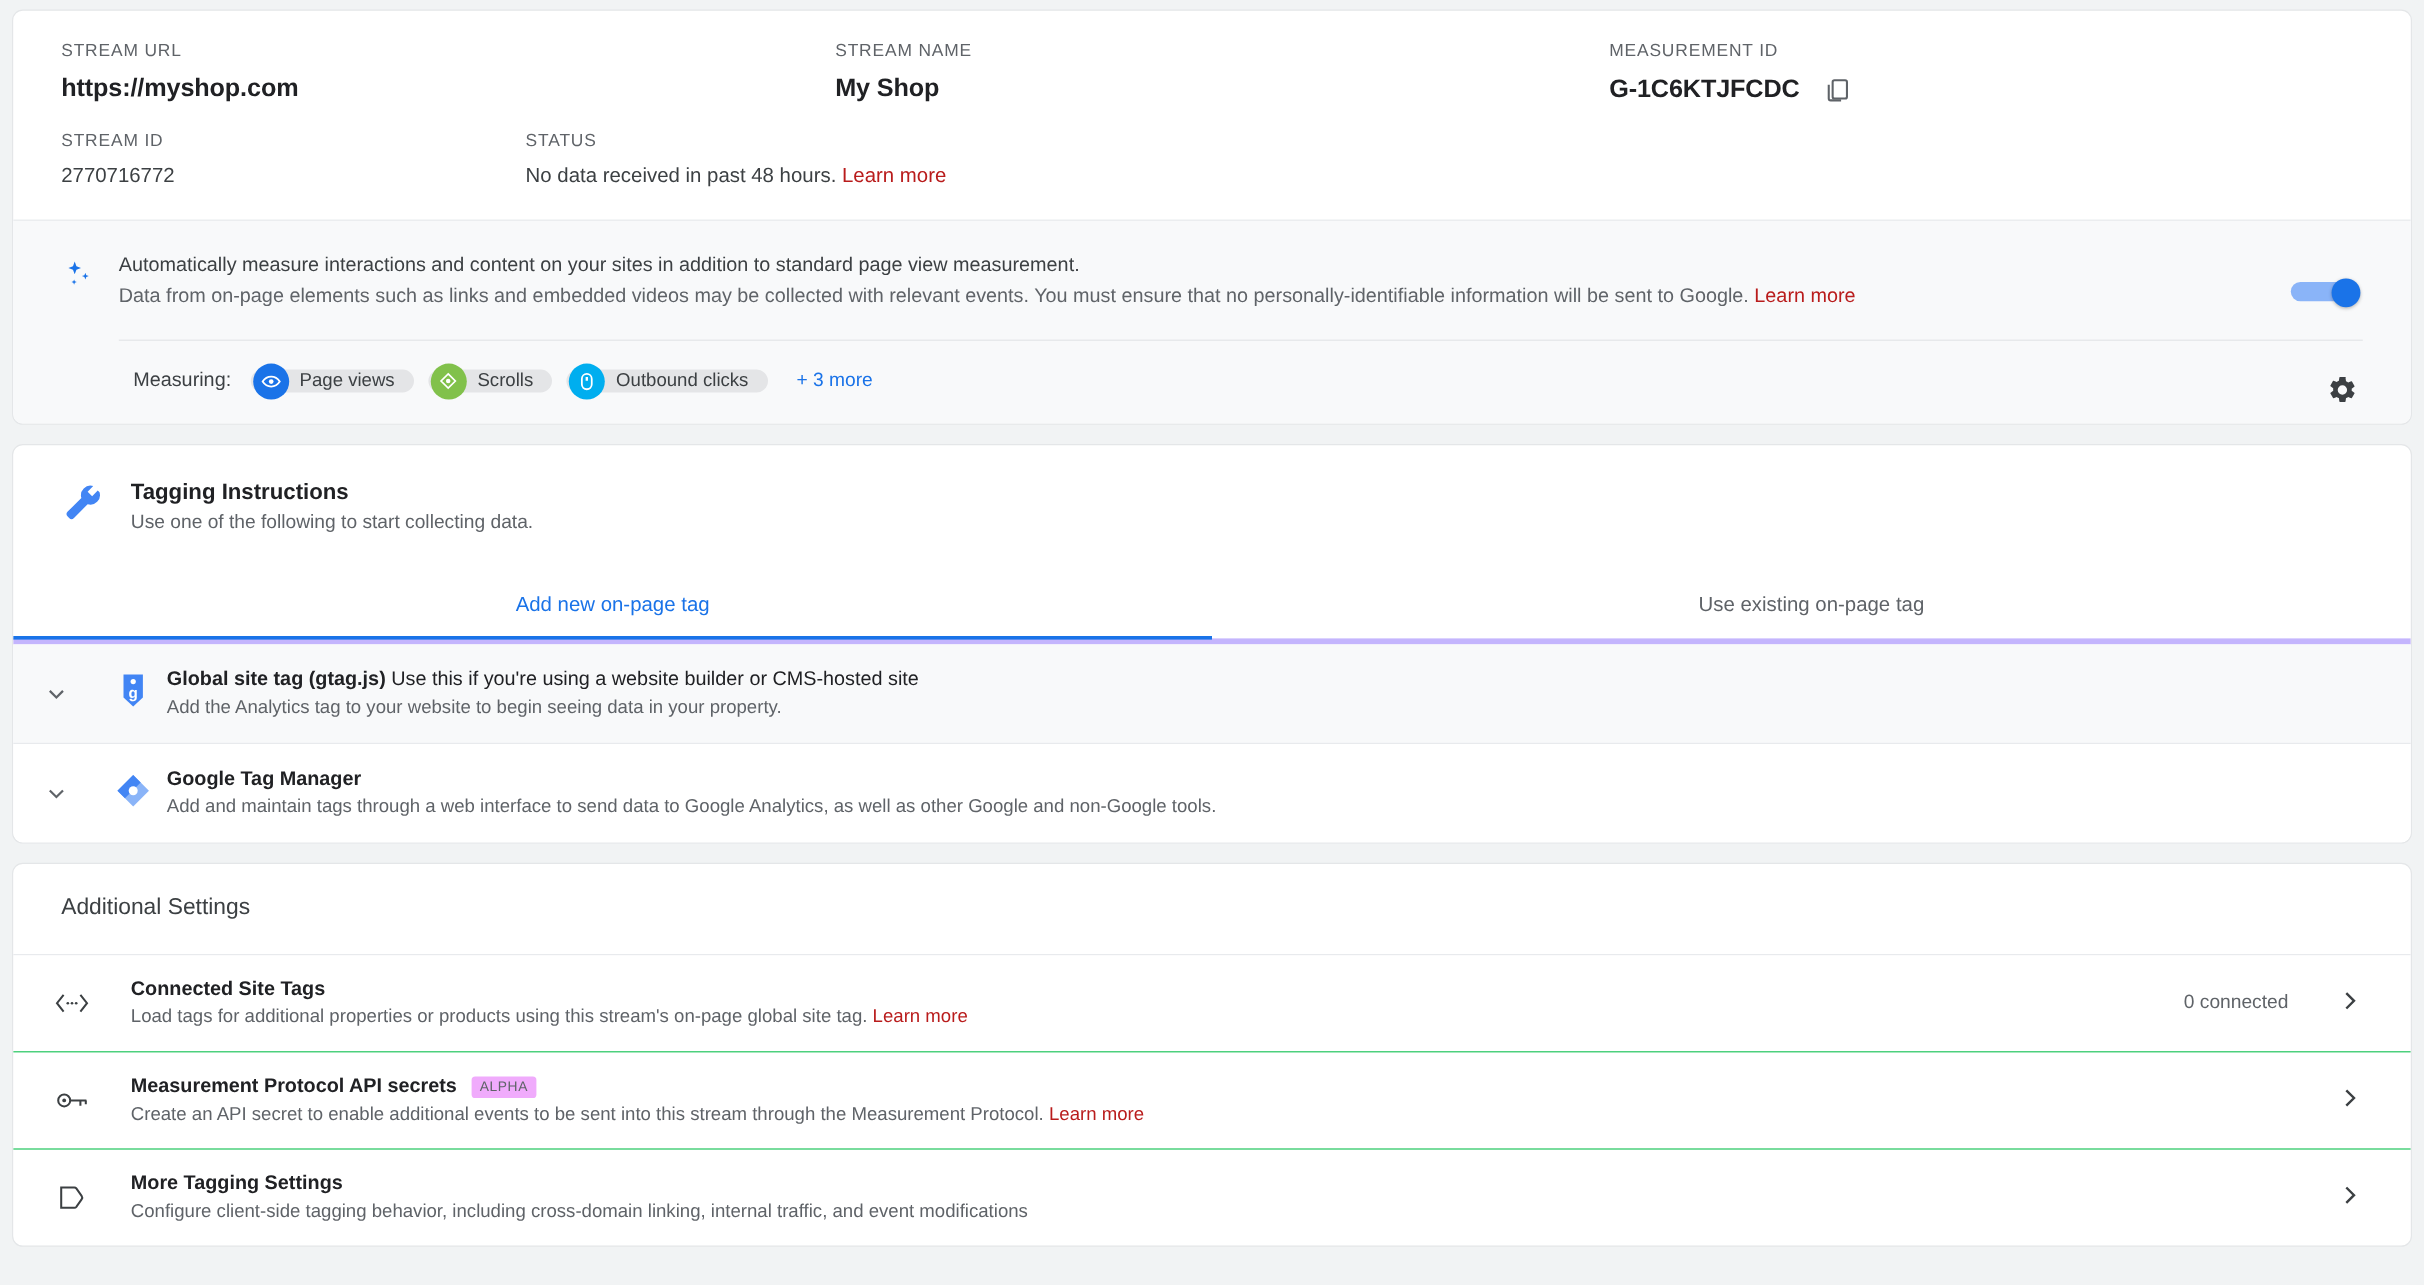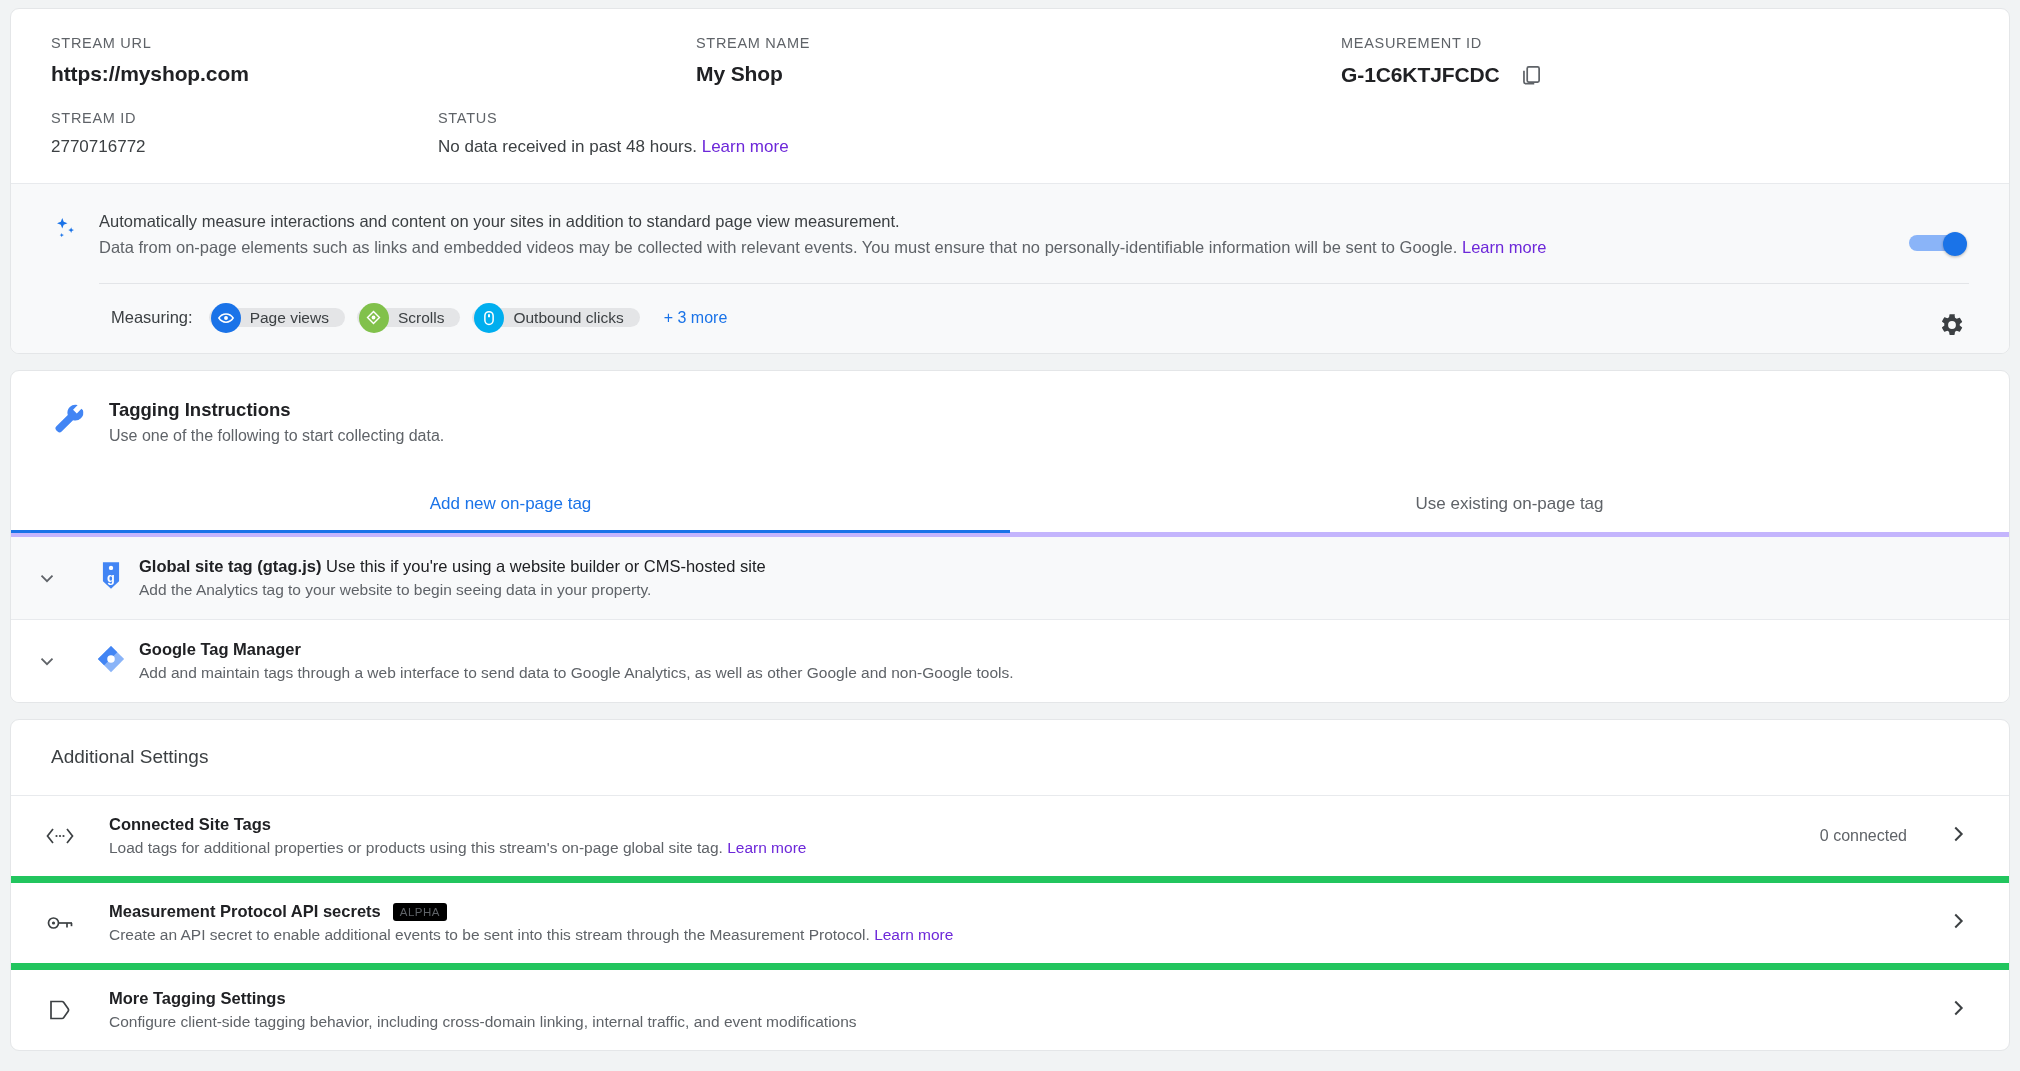--- a/index.html
+++ b/index.html
@@ -34,21 +34,21 @@
     font-size: 14.5px;
     letter-spacing: .7px;
     color: #5f6368;
     font-weight: 400;
     margin-bottom: 11px;
   }
   .field-value-lg { font-size: 21px; color: #202124; font-weight: 700; letter-spacing: -.1px;}
   .field-value-sm { font-size: 17px; color: #3c4043; font-weight: 400; }
   .mid-row { display: flex; align-items: center; gap: 18px; }
   .copy-icon { cursor: pointer; display:flex; align-items:center; }
-  .link { color: #6d28d9; text-decoration: none; cursor: pointer; margin-top: 20px; }
+  .link { color: #b91c1c; text-decoration: none; cursor: pointer; margin-top: 20px; }
 
   
   .em {
     background: #f8f9fa;
     border-top: 1px solid #e8eaed;
     padding: 0;
   }
   .em-top { display: flex; padding: 28px 40px 0 40px; position: relative; }
   .em-icon { width: 48px; flex: none; padding-top: 2px; }
   .em-body { flex: 1; padding-right: 120px; }
@@ -118,30 +118,30 @@
   .tag-body { flex: 1; }
   .tag-title { font-size: 16.5px; color: #202124; font-weight: 700; margin-bottom: 5px; }
   .tag-title .norm { font-weight: 400; }
   .tag-desc { font-size: 15.5px; color: #5f6368; }
 
   
   .as-head { padding: 26px 40px 27px 40px; font-size: 19px; color: #3c4043; border-bottom: 1px solid #e8eaed; }
   .as-row {
     display: flex; align-items: center;
     padding: 19px 40px 19px 0;
-    border-bottom: 7px solid #22c55e;
+    border-bottom: 1px solid #22c55e;
     cursor: pointer;
   }
   .as-row.last { border-bottom: none; }
   .as-icon-cell { width: 98px; flex: none; display: flex; justify-content: center; }
   .as-body { flex: 1; }
   .as-title { font-size: 16.5px; color: #202124; font-weight: 700; display: flex; align-items: center; gap: 12px; margin-bottom: 5px; }
   .as-desc { font-size: 15.5px; color: #5f6368; }
   .alpha {
-    background: #000000; color: #5f6368;
+    background: #f0abfc; color: #5f6368;
     font-size: 11.5px; letter-spacing: .5px;
     padding: 3px 7px; border-radius: 3px; font-weight: 400;
   }
   .as-right { display: flex; align-items: center; gap: 40px; }
   .as-count { font-size: 16px; color: #5f6368; }
 </style>
 </head>
 <body>
 
 <div class="page">

